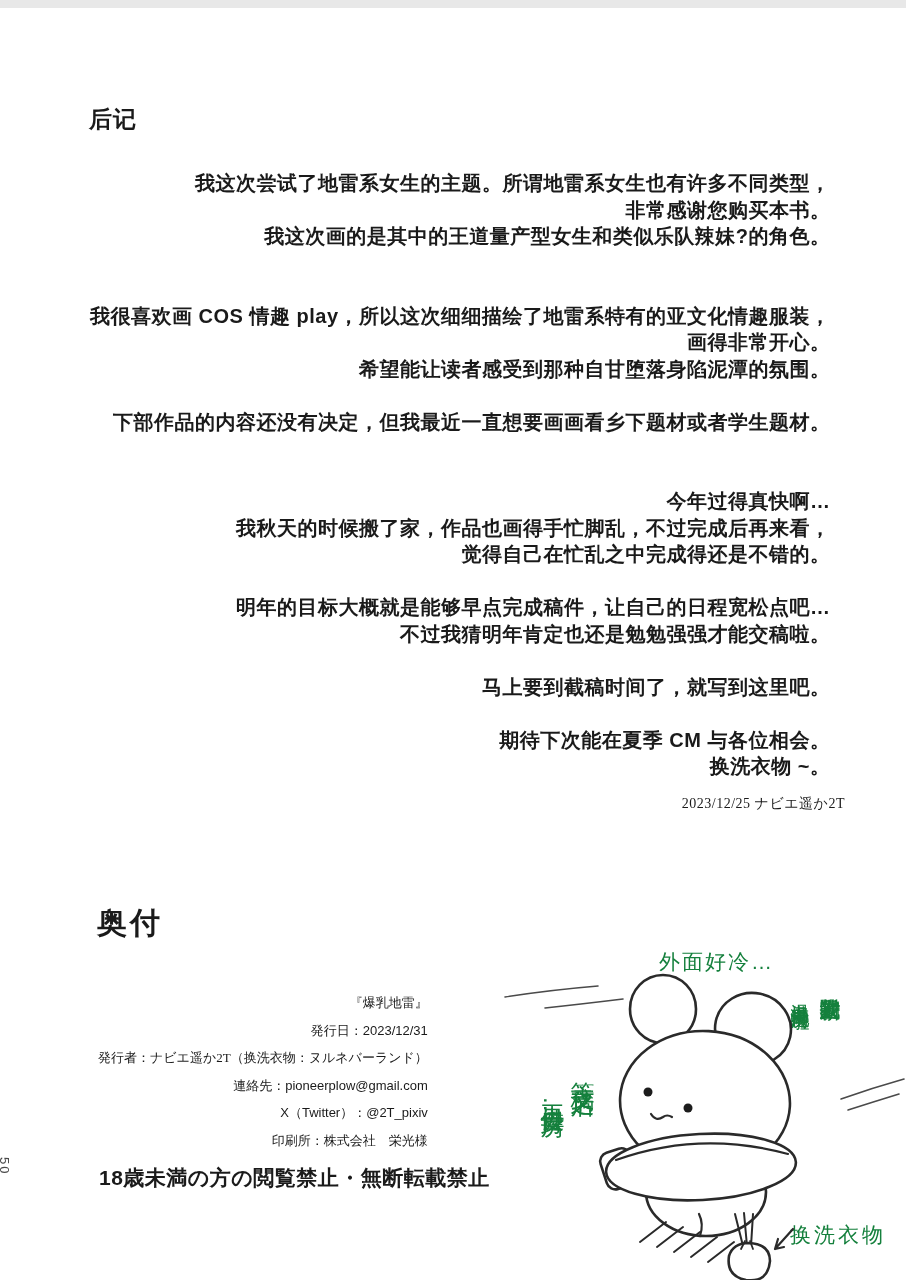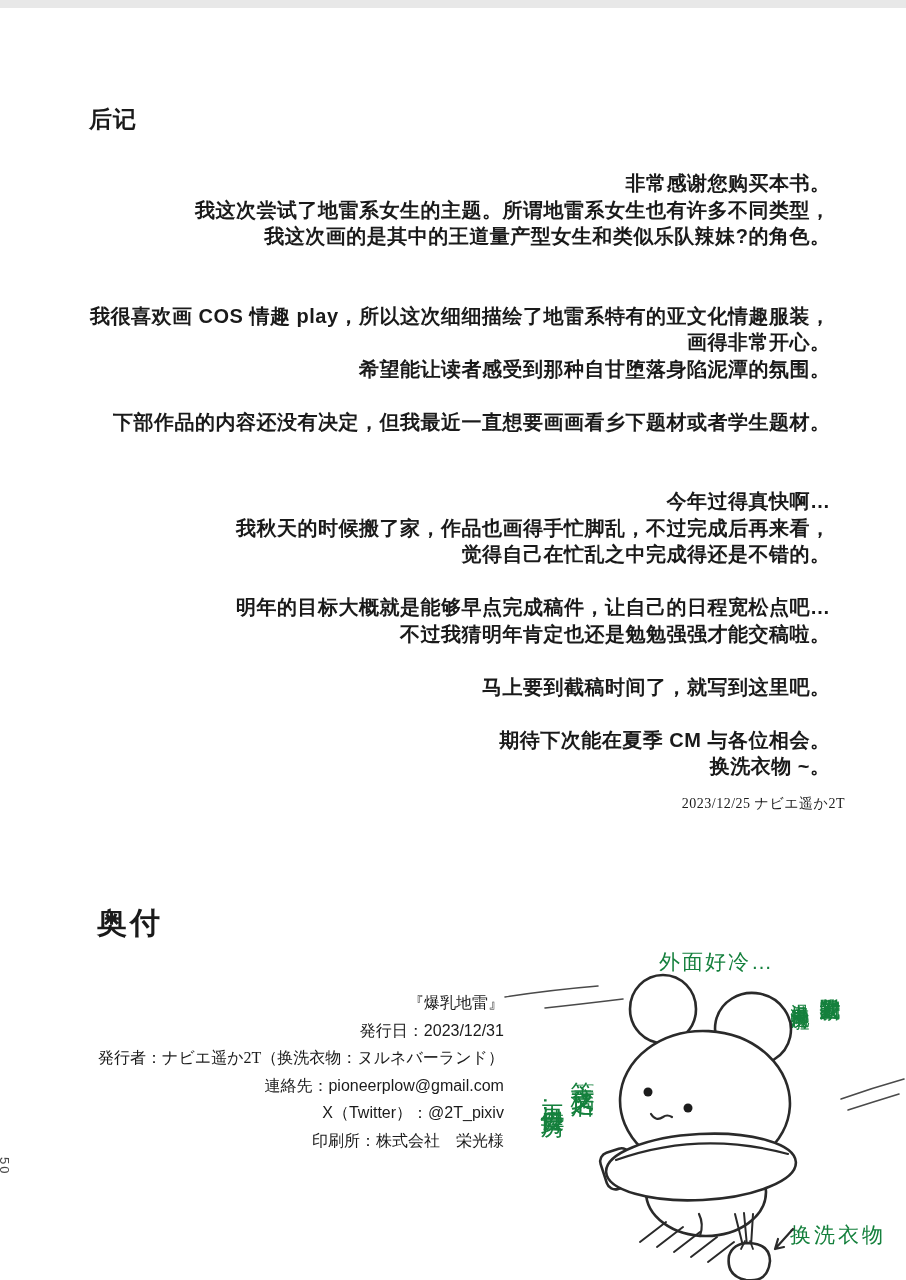--- a/index.html
+++ b/index.html
@@ -23,21 +23,21 @@
     font-family:"Liberation Serif", serif; font-size:14px; font-weight:500;
     letter-spacing:0.5px;
   }
   
   .colophon-title {
     position:absolute; left:97px; top:895px;
     font-size:30px; font-weight:600; letter-spacing:3px;
   }
   .colophon-lines { position:absolute; left:98px; top:981px; }
   .colophon-line {
-    height:27.5px; line-height:27.5px; font-size:16px; font-weight:500;
+    height:27.5px; line-height:27.5px; font-size:13px; font-weight:500;
     white-space:pre;
   }
   .colophon-lines .colophon-line:nth-child(3) {
     font-family:"Liberation Serif", serif; font-weight:500;
   }
   .warning {
     position:absolute; left:99px; top:1156px;
     font-size:21px; font-weight:600; letter-spacing:0.5px;
   }
   
@@ -67,22 +67,22 @@
   .dot { fill:#1c1c1c; stroke:none; }
 </style>
 </head>
 <body>
 
 <div class="page">
 
   <div class="afterword-title">后记</div>
 
   <div class="body-lines">
+      <div class="body-line">我这次尝试了地雷系女生的主题。所谓地雷系女生也有许多不同类型，</div>
       <div class="body-line">非常感谢您购买本书。</div>
-      <div class="body-line">我这次尝试了地雷系女生的主题。所谓地雷系女生也有许多不同类型，</div>
       <div class="body-line">我这次画的是其中的王道量产型女生和类似乐队辣妹?的角色。</div>
       <div class="body-line blank">&nbsp;</div>
       <div class="body-line blank">&nbsp;</div>
       <div class="body-line">我很喜欢画 COS 情趣 play，所以这次细细描绘了地雷系特有的亚文化情趣服装，</div>
       <div class="body-line">画得非常开心。</div>
       <div class="body-line">希望能让读者感受到那种自甘堕落身陷泥潭的氛围。</div>
       <div class="body-line blank">&nbsp;</div>
       <div class="body-line">下部作品的内容还没有决定，但我最近一直想要画画看乡下题材或者学生题材。</div>
       <div class="body-line blank">&nbsp;</div>
       <div class="body-line blank">&nbsp;</div>
@@ -105,20 +105,21 @@
 
   <div class="colophon-lines">
       <div class="colophon-line">『爆乳地雷』</div>
       <div class="colophon-line">発行日：2023/12/31</div>
       <div class="colophon-line">発行者：ナビエ遥か2T（换洗衣物：ヌルネバーランド）</div>
       <div class="colophon-line">連絡先：pioneerplow@gmail.com</div>
       <div class="colophon-line">X（Twitter）：@2T_pixiv</div>
       <div class="colophon-line">印刷所：株式会社　栄光様</div>
     </div>
 
+  <div class="warning">18歳未満の方の閲覧禁止・無断転載禁止</div>
 
   <div class="page-num">50</div>
 
   <div class="h-label label-top hand">外面好冷…</div>
   <div class="v-col col-r1 hand">我去新家附近的</div>
   <div class="v-col col-r2 hand">温泉健身房泡澡啦</div>
   <div class="v-col col-l1 hand">等交稿之后</div>
   <div class="v-col col-l2 hand">再去健身房…</div>
   <div class="h-label label-bag hand">换洗衣物</div>
 

